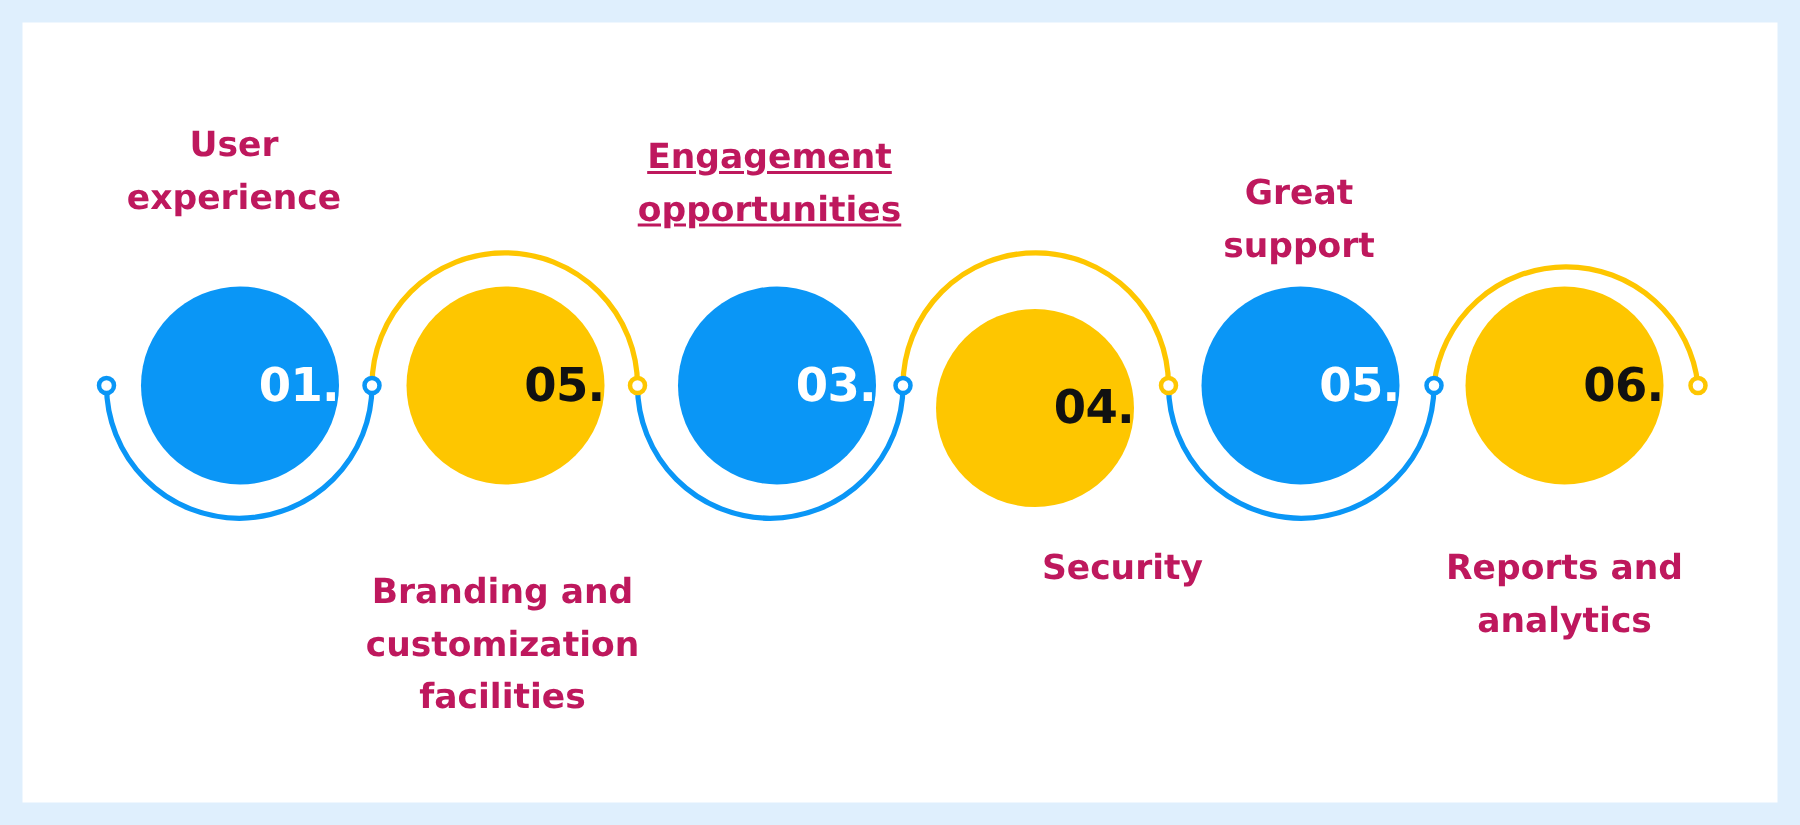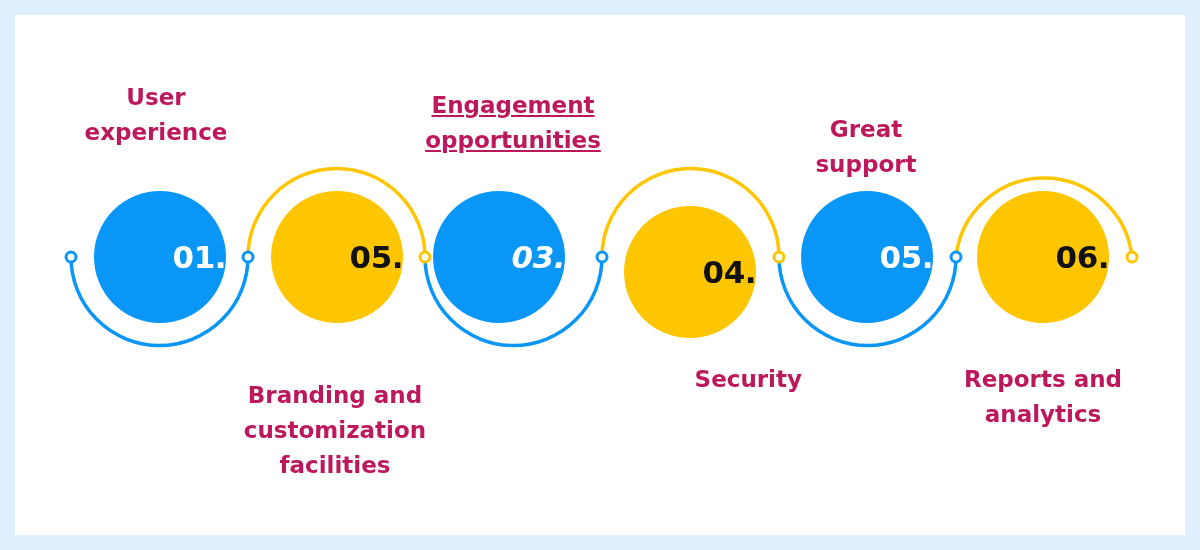--- a/index.html
+++ b/index.html
@@ -65,21 +65,21 @@
   <circle cx="956" cy="257" r="5" fill="#fff" stroke="#0a96f6" stroke-width="3"></circle>
   <circle cx="1132" cy="257" r="5" fill="#fff" stroke="#fec600" stroke-width="3"></circle>
 </svg>
 
 <div class="step-circle blue" style="left:94px; top:191px;">
     <span>01.</span>
   </div>
 <div class="step-circle yellow" style="left:271px; top:191px;">
     <span>05.</span>
   </div>
-<div class="step-circle blue" style="left:433px; top:191px;font-style:italic;">
+<div class="step-circle blue" style="left:452px; top:191px;">
     <span>03.</span>
   </div>
 <div class="step-circle yellow" style="left:624px; top:206px;">
     <span>04.</span>
   </div>
 <div class="step-circle blue" style="left:801px; top:191px;">
     <span>05.</span>
   </div>
 <div class="step-circle yellow" style="left:977px; top:191px;">
     <span>06.</span>

